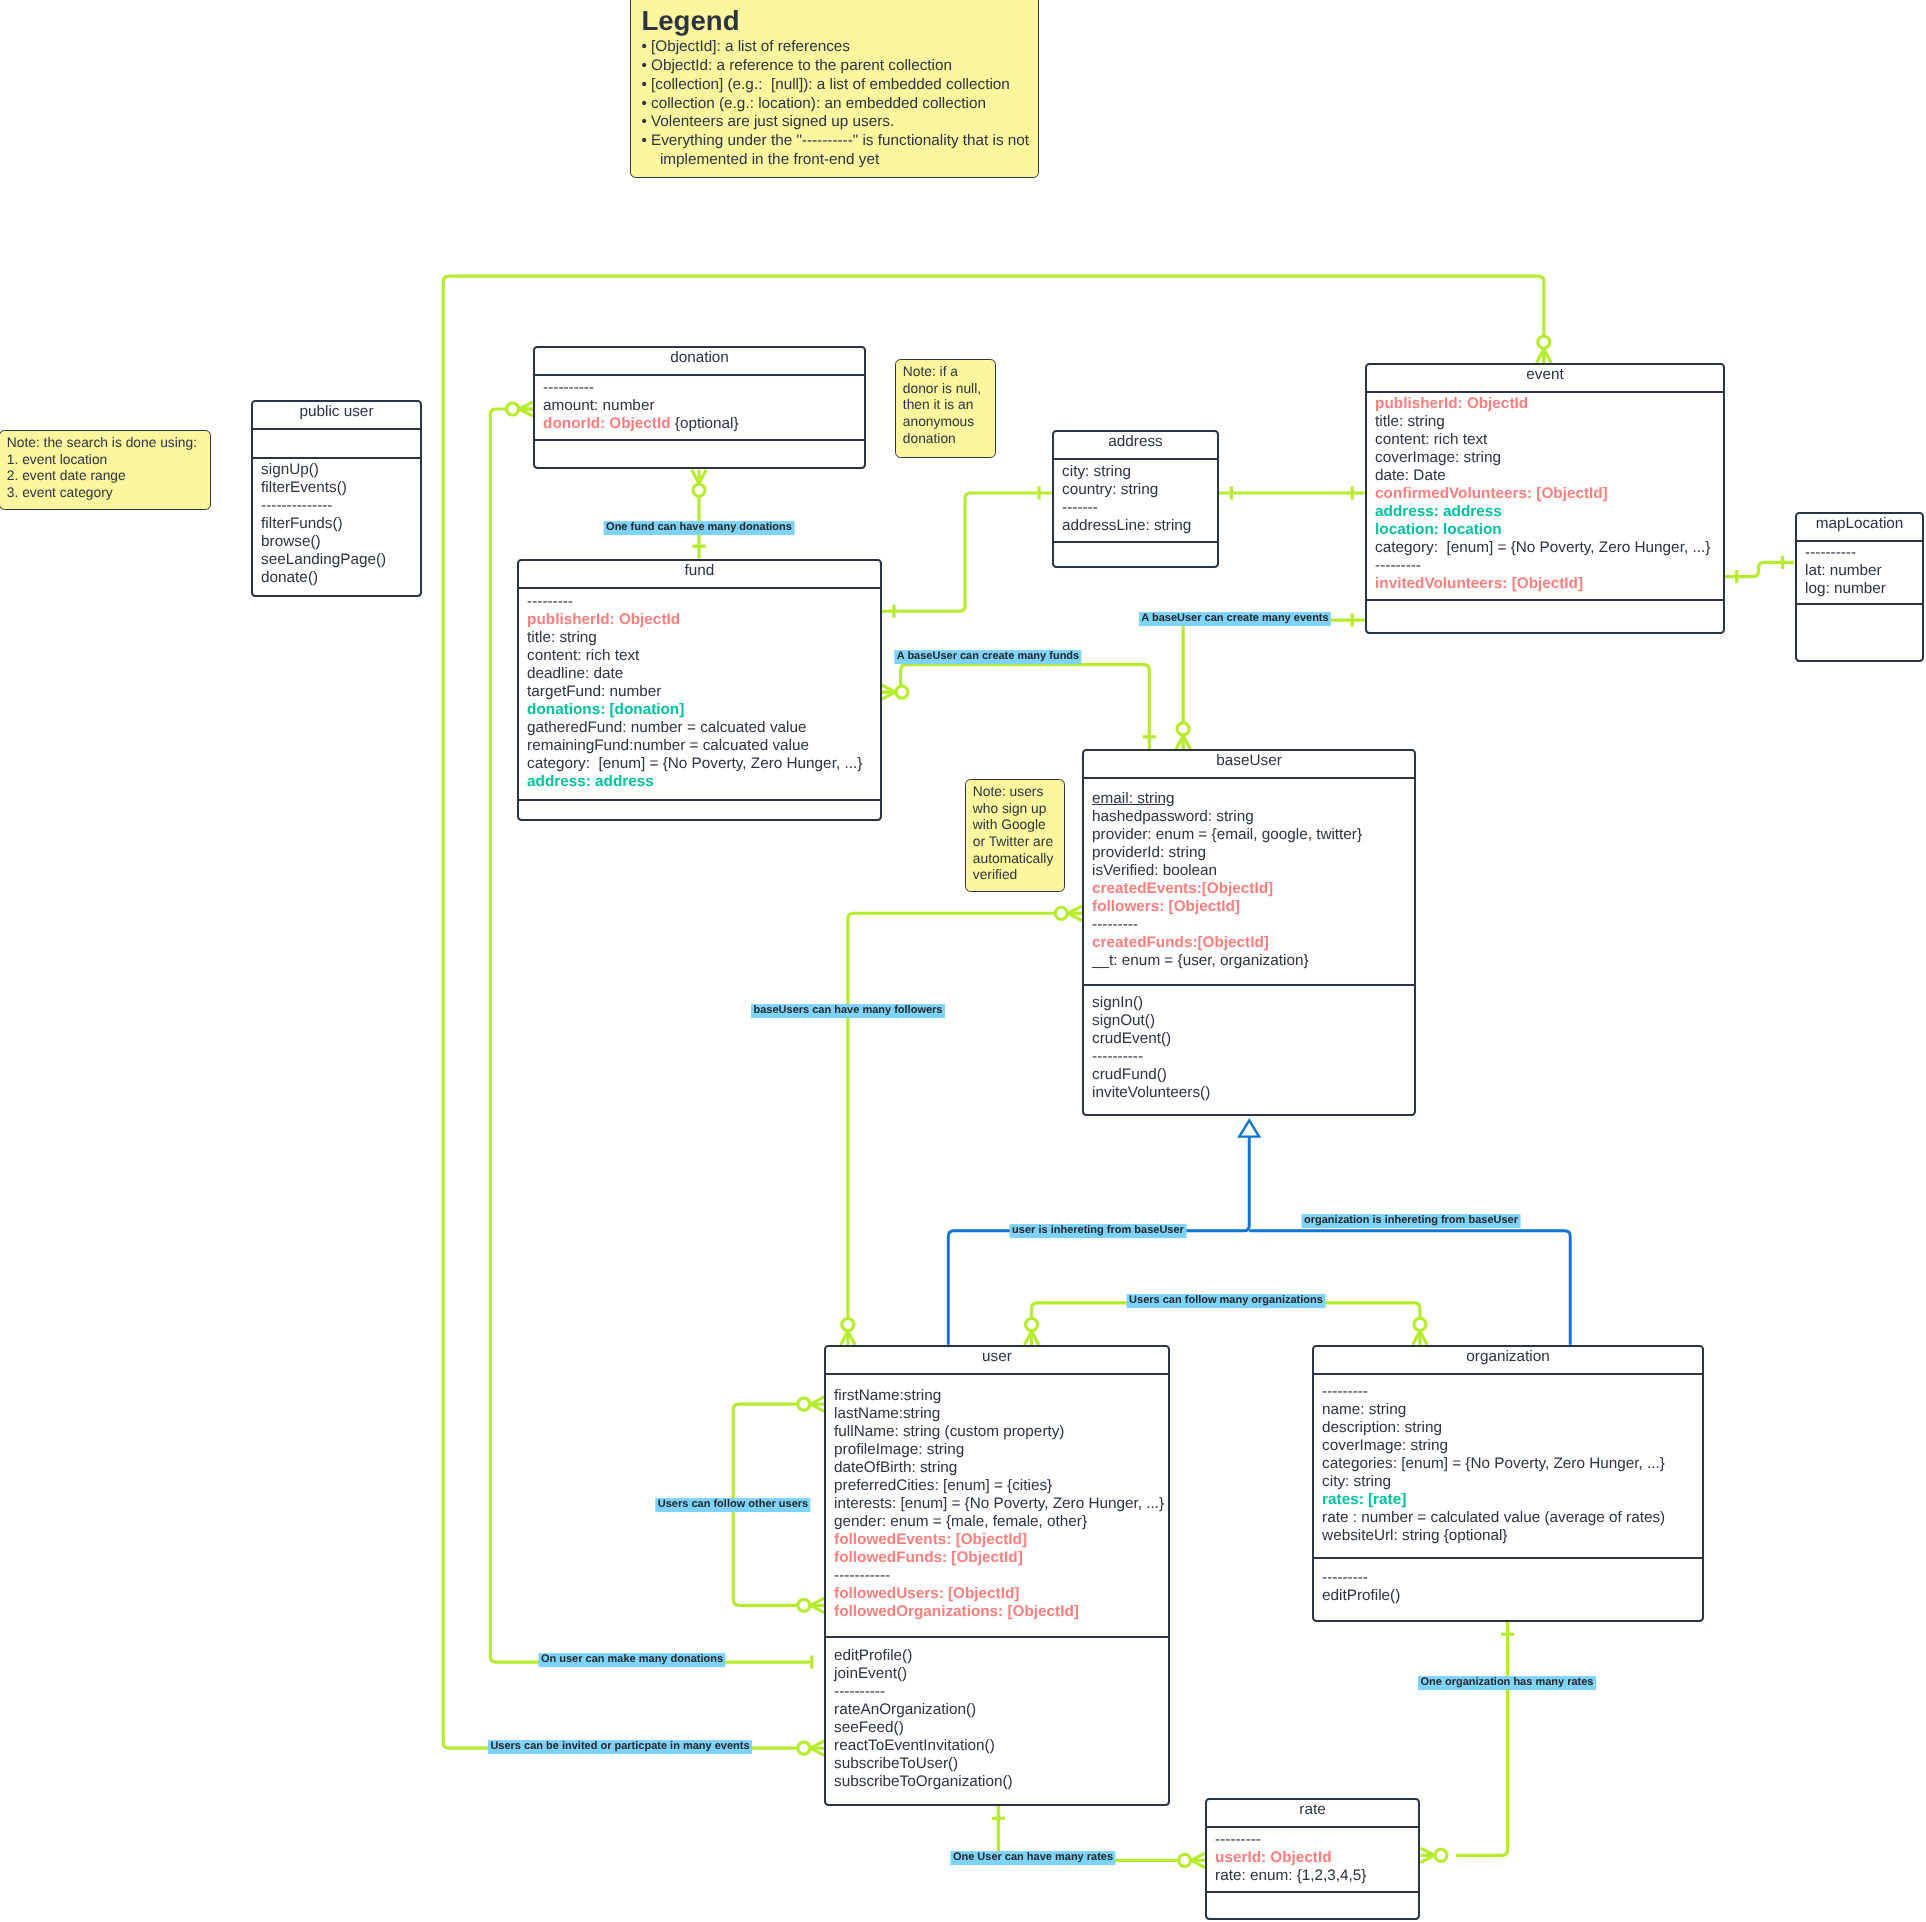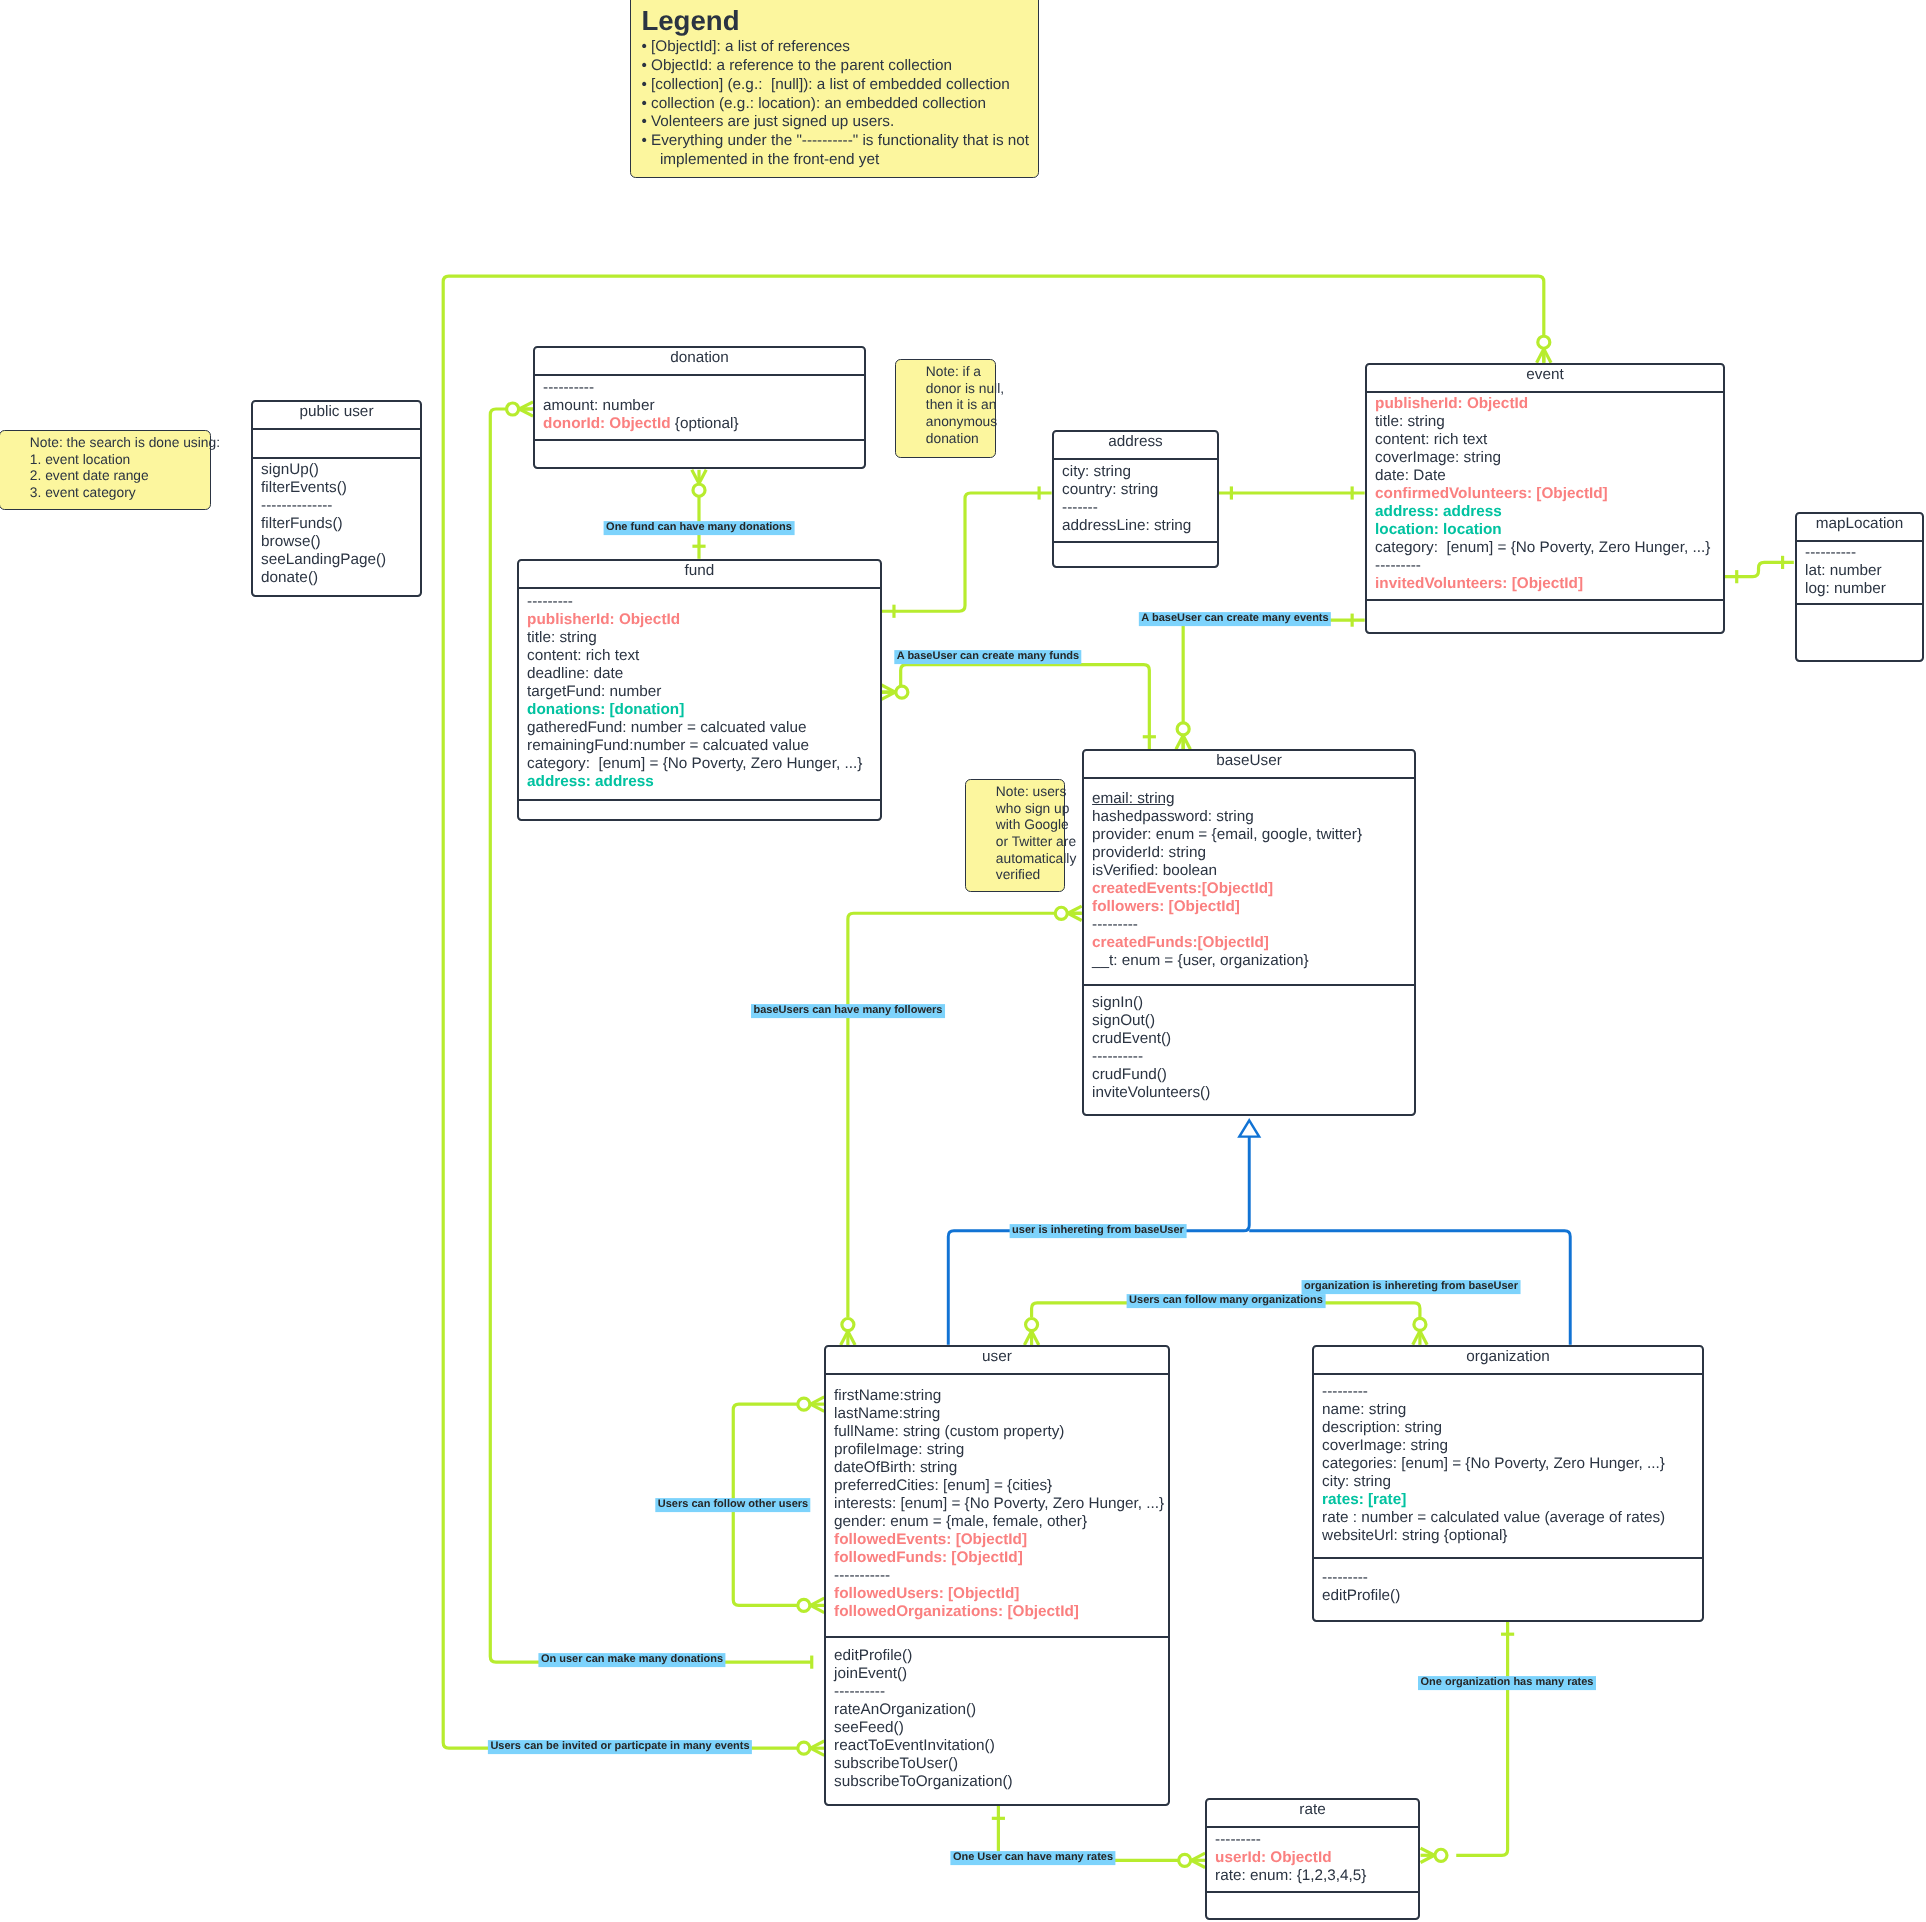--- a/index.html
+++ b/index.html
@@ -14,21 +14,21 @@
   .e-title{text-align:center;font-size:15.3px;color:#2b3442;box-sizing:border-box;}
   .e-sep{height:0;border-top:2.1px solid #2b3442;}
   .e-body{font-size:15.3px;color:#2b3442;box-sizing:border-box;display:flex;flex-direction:column;
           justify-content:center;padding-left:8.1px;}
   .e-body .ln{height:18px;line-height:18px;white-space:pre;margin-top:-1.9px;margin-bottom:1.9px;}
   .e-body .r{color:#fa8080;font-weight:bold;}
   .e-body .g{color:#01c2a0;font-weight:bold;}
   .e-body .u{text-decoration:underline;}
   .note{position:absolute;box-sizing:border-box;background:#fcf69e;border:1.3px solid #2b3442;border-radius:5.6px;will-change:transform;
         font-size:13.8px;color:#2b3442;padding:4px 0 0 6.8px;}
-  .note .ln{height:16.7px;line-height:16.7px;white-space:pre;margin-left:23px;}
+  .note .ln{height:16.7px;line-height:16.7px;white-space:pre;}
   .legend{position:absolute;box-sizing:border-box;background:#fcf69e;border:1.5px solid #2b3442;border-radius:5.6px;color:#2b3442;}
   .legend h1{margin:0 0 1.9px 0;font-size:27.6px;text-align:left;font-weight:bold;line-height:33px;}
   .legend .items{font-size:15.3px;}
   .legend .li{line-height:18.7px;white-space:pre;text-indent:-10px;padding-left:10px;}
   .legend .li::before{content:"\2022  ";}
   .wlabel{position:absolute;font-size:11px;font-weight:bold;color:#262626;background:#7dd3fc;white-space:nowrap;
           line-height:13.8px;padding:0 2.5px;transform:translate(-50%,-50%);}
 </style>
 </head>
 <body>
@@ -352,21 +352,21 @@
         <div class="li">Volenteers are just signed up users.</div>
         <div class="li">Everything under the "----------" is functionality that is not
   implemented in the front-end yet</div>
       </div>
     </div>
 <div class="wlabel" style="left:699px;top:528px">One fund can have many donations</div>
 <div class="wlabel" style="left:1235px;top:619px">A baseUser can create many events</div>
 <div class="wlabel" style="left:988px;top:657px">A baseUser can create many funds</div>
 <div class="wlabel" style="left:848px;top:1011px">baseUsers can have many followers</div>
 <div class="wlabel" style="left:1098px;top:1231px">user is inhereting from baseUser</div>
-<div class="wlabel" style="left:1411px;top:1287px">organization is inhereting from baseUser</div>
+<div class="wlabel" style="left:1411px;top:1221px">organization is inhereting from baseUser</div>
 <div class="wlabel" style="left:1226px;top:1301px">Users can follow many organizations</div>
 <div class="wlabel" style="left:733px;top:1505px">Users can follow other users</div>
 <div class="wlabel" style="left:632px;top:1660px">On user can make many donations</div>
 <div class="wlabel" style="left:1507px;top:1683px">One organization has many rates</div>
 <div class="wlabel" style="left:620px;top:1747px">Users can be invited or particpate in many events</div>
 <div class="wlabel" style="left:1033px;top:1858px">One User can have many rates</div>
 </div>
 
 
 </body></html>

